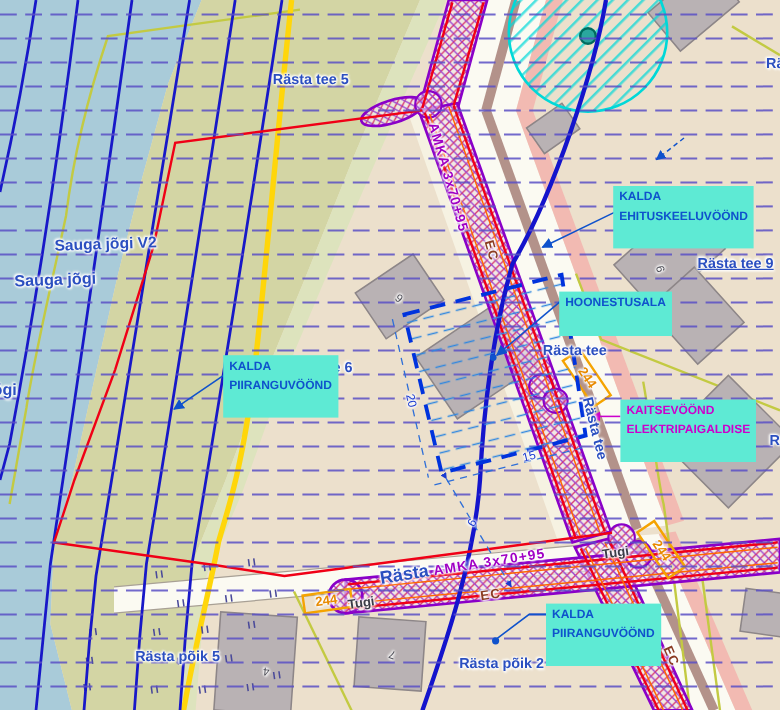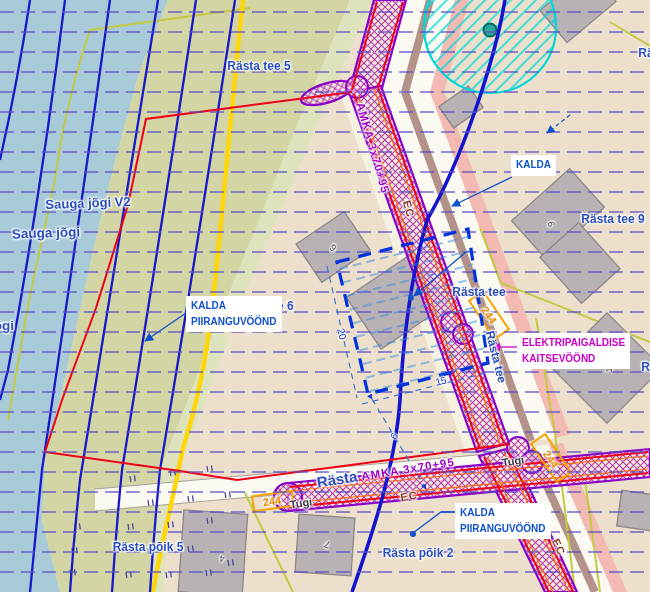--- a/index.html
+++ b/index.html
@@ -9,21 +9,21 @@
   #callouts{position:absolute;left:0;top:0;width:650px;height:592px;z-index:4;pointer-events:none;}
   .map-label{position:absolute;white-space:nowrap;font-weight:bold;
     text-shadow:0 0 2px #fff,0 0 2px #fff,1px 1px 2px #fff,-1px -1px 2px #fff,0 0 3px #fff;}
   .st{color:#2b4fc0;font-size:12px;}
   .amka{color:#a000c4;font-size:11.5px;letter-spacing:1px;}
   .ec{color:#8b3c22;font-size:11px;letter-spacing:1px;}
   .tugi{color:#3c3c48;font-size:11px;}
   .n244{color:#e88a00;font-size:11px;}
   .dim{color:#1a3ad0;font-size:10px;font-weight:normal;}
   .house{color:#4c4c55;font-size:9.5px;font-weight:normal;}
-  .callout{position:absolute;background:#ffffff;padding:2px 5px 3px 5px;font-size:10px;
+  .callout{position:absolute;background:#5eead4;padding:2px 5px 19px 5px;font-size:10px;
     font-weight:bold;line-height:1.55;white-space:nowrap;}
 </style>
 </head>
 <body>
 
 <div id="map">
 <svg width="650" height="592" viewBox="0 0 650 592">
   <defs>
     <pattern id="xh" width="7" height="7" patternUnits="userSpaceOnUse">
       <rect width="7" height="7" fill="#f6eef2" opacity="0.6"></rect>
@@ -227,21 +227,21 @@
     <path d="M570,115 L547,133" stroke="#0f52cc" stroke-width="1.2" stroke-dasharray="4 3" marker-end="url(#arB)"></path>
   </g>
 </svg>
 
 <div id="labels">
       <div class="map-label st" style="left: 259px; top: 66px; transform: translate(-50%, -50%) rotate(0deg);">Rästa tee 5</div>
       <div class="map-label st" style="left: 88px; top: 203px; font-size: 13px; transform: translate(-50%, -50%) rotate(-2deg);">Sauga jõgi V2</div>
       <div class="map-label st" style="left: 46px; top: 233px; font-size: 13.5px; transform: translate(-50%, -50%) rotate(-2deg);">Sauga jõgi</div>
       <div class="map-label st" style="left: 2px; top: 325px; font-size: 13.5px; transform: translate(-50%, -50%) rotate(0deg);">jõgi</div>
       <div class="map-label st" style="left: 262px; top: 306px; transform: translate(-50%, -50%) rotate(0deg);">Rästa tee 6</div>
-      <div class="map-label st" style="left: 613px; top: 219px; transform: translate(-50%, -50%) rotate(0deg);">Rästa tee 9</div>
+      <div class="map-label st" style="left: 613px; top: 219px; transform: translate(-50%, -50%) rotate(0deg); text-decoration: underline;">Rästa tee 9</div>
       <div class="map-label st" style="left: 479px; top: 292px; transform: translate(-50%, -50%) rotate(0deg);">Rästa tee</div>
       <div class="map-label st" style="left: 496px; top: 357px; transform: translate(-50%, -50%) rotate(76deg);">Rästa tee</div>
       <div class="map-label st" style="left: 148px; top: 547px; transform: translate(-50%, -50%) rotate(0deg);">Rästa põik 5</div>
       <div class="map-label st" style="left: 418px; top: 553px; transform: translate(-50%, -50%) rotate(0deg);">Rästa põik 2</div>
       <div class="map-label st" style="left: 337px; top: 479px; font-size: 15px; transform: translate(-50%, -50%) rotate(-9deg);">Rästa</div>
       <div class="map-label st" style="left: 646px; top: 53px; transform: translate(-50%, -50%) rotate(0deg);">Rä</div>
       <div class="map-label st" style="left: 649px; top: 367px; transform: translate(-50%, -50%) rotate(0deg);">Rä</div>
       <div class="map-label amka" style="left: 373px; top: 148px; transform: translate(-50%, -50%) rotate(74deg);">AMKA 3x70+95</div>
       <div class="map-label amka" style="left: 408px; top: 469px; transform: translate(-50%, -50%) rotate(-9deg);">AMKA 3x70+95</div>
       <div class="map-label ec" style="left: 409px; top: 209px; transform: translate(-50%, -50%) rotate(74deg);">EC</div>
@@ -261,23 +261,27 @@
       <div class="map-label house" style="left: 327px; top: 545px; transform: translate(-50%, -50%) rotate(-160deg);">7</div>
       <div class="map-label house" style="left: 608px; top: 370px; transform: translate(-50%, -50%) rotate(-90deg);">1</div>
     </div>
 <div id="callouts">
       <div class="callout" style="left: 186px; top: 296px; color: rgb(15, 82, 204);">
         <div>KALDA</div>
         <div>PIIRANGUVÖÖND</div>
       </div>
       <div class="callout" style="left: 511px; top: 155px; color: rgb(15, 82, 204);">
         <div>KALDA</div>
+        <div>EHITUSKEELUVÖÖND</div>
+      </div>
+      <div class="callout" style="left: 466px; top: 243px; color: rgb(15, 82, 204);">
+        <div>HOONESTUSALA</div>
       </div>
       <div class="callout" style="left: 517px; top: 333px; color: rgb(204, 0, 204);">
+        <div>KAITSEVÖÖND</div>
         <div>ELEKTRIPAIGALDISE</div>
-        <div>KAITSEVÖÖND</div>
       </div>
       <div class="callout" style="left: 455px; top: 503px; color: rgb(15, 82, 204);">
         <div>KALDA</div>
         <div>PIIRANGUVÖÖND</div>
       </div>
     </div>
 </div>
 
 </body></html>

